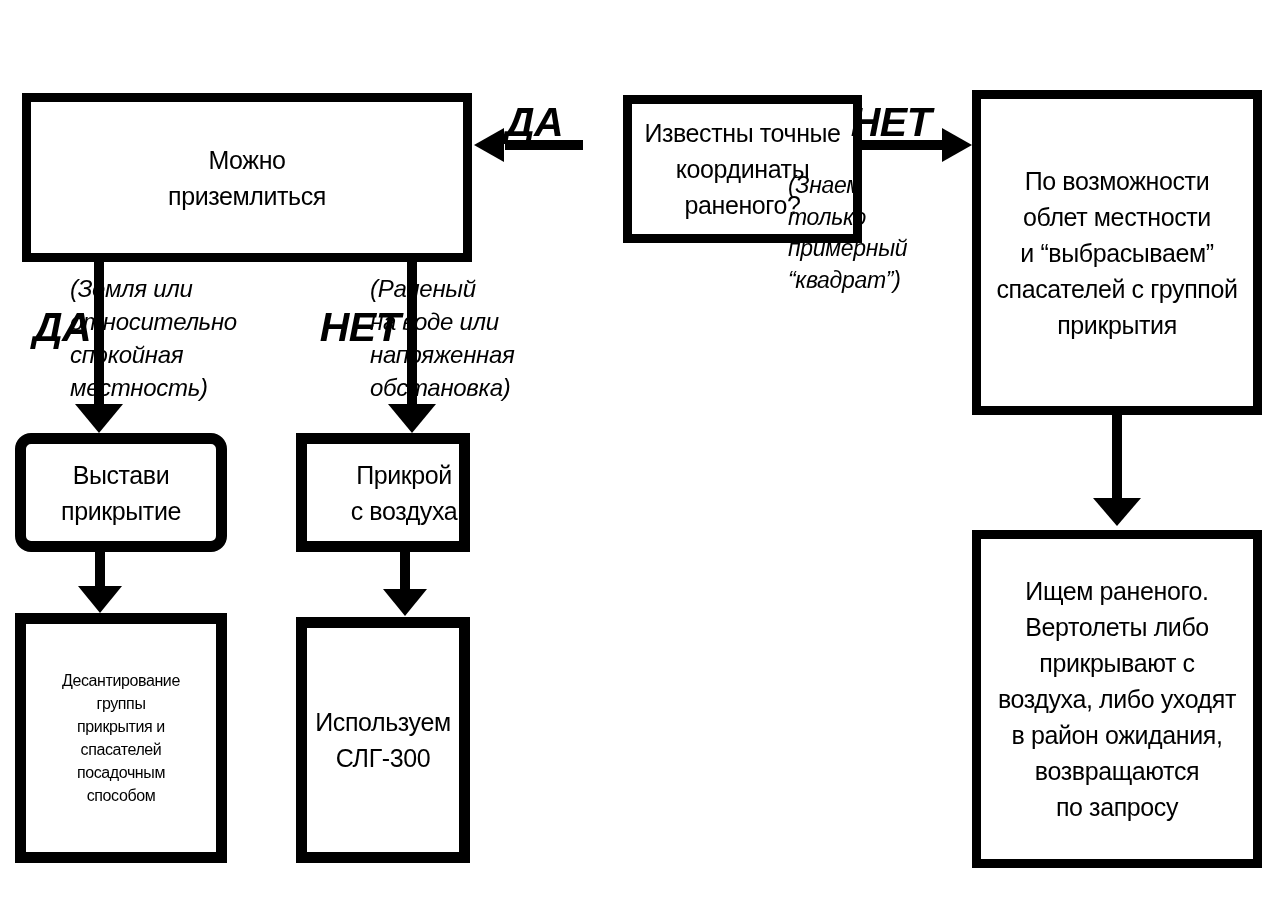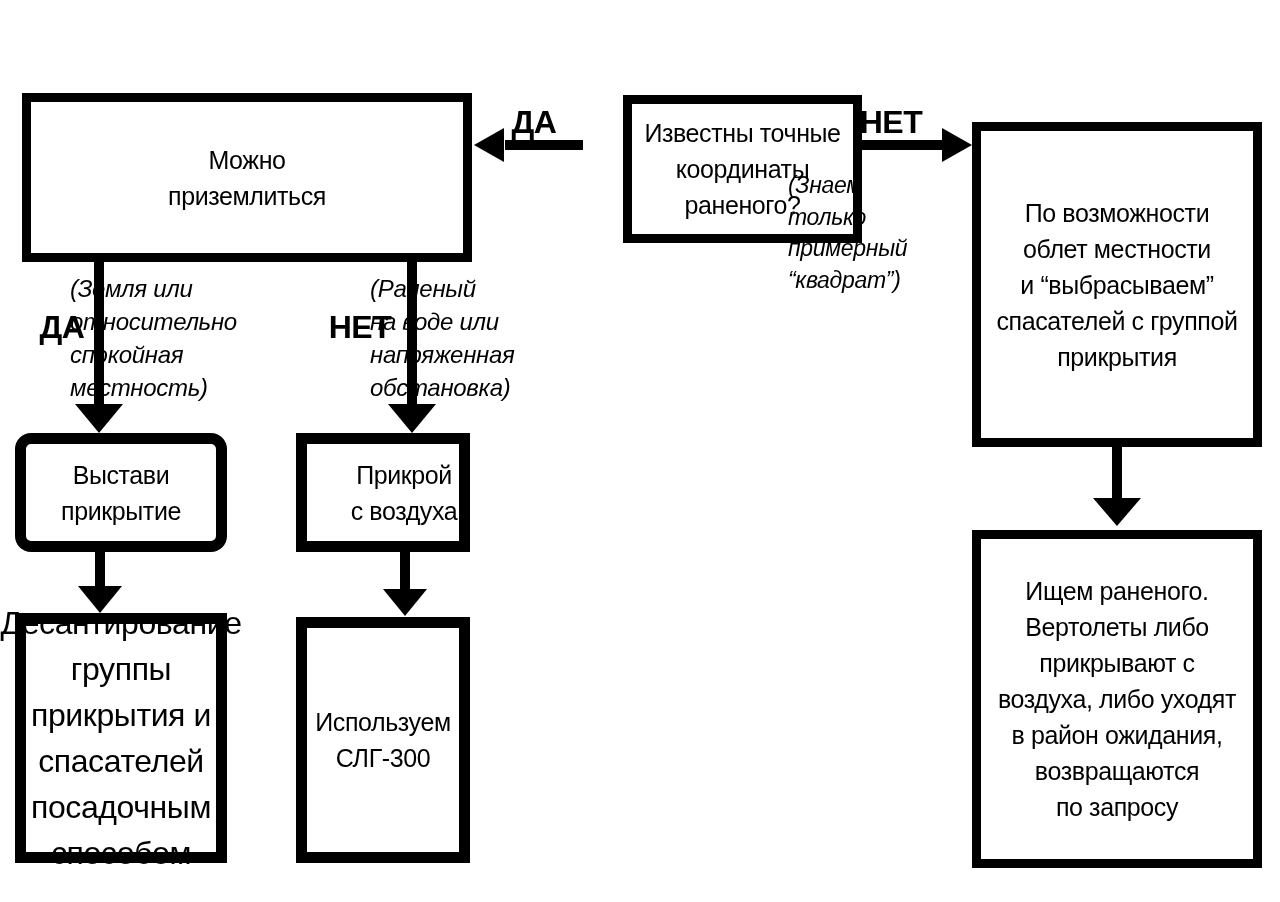--- a/index.html
+++ b/index.html
@@ -36,41 +36,42 @@
     white-space: pre-line;
     font-size: 25px;
     line-height: 1.44;
     letter-spacing: -0.4px;
   }
   .node.thick { border-width: 11px; }
   .edge-label {
     position: absolute;
     transform: translate(-50%, -50%);
     font-weight: bold;
-    font-size: 32px;
+    font-size: 41px;
     letter-spacing: -0.5px;
     white-space: nowrap;
+    font-style: italic;
   }
   .note {
     position: absolute;
     transform: translateX(-50%);
     font-style: italic;
     font-size: 23px;
     line-height: 1.38;
     text-align: left;
     white-space: pre-line;
     letter-spacing: -0.3px;
   }
   
   #node-can-land      { left: 22px;  top: 93px;  width: 450px; height: 169px; }
   #node-coords-known  { left: 583px; top: 95px;  width: 239px; height: 148px; margin-left: 40px; }
-  #node-flyover       { left: 972px; top: 90px;  width: 290px; height: 325px; margin-top: 32px; }
+  #node-flyover       { left: 972px; top: 90px;  width: 290px; height: 325px; }
   #node-set-cover     { left: 15px;  top: 433px; width: 212px; height: 119px; border-radius: 16px; }
   #node-cover-air     { left: 296px; top: 433px; width: 174px; height: 119px; padding-left: 42px; }
-  #node-landing-party { left: 15px;  top: 613px; width: 212px; height: 250px; font-size: 32px; }
+  #node-landing-party { left: 15px;  top: 613px; width: 212px; height: 250px; font-size: 16px; }
   #node-use-slg       { left: 296px; top: 617px; width: 174px; height: 246px; }
   #node-search        { left: 972px; top: 530px; width: 290px; height: 338px; }
   
   #label-yes-top  { left: 534px; top: 122px; }
   #label-no-top   { left: 891px; top: 122px; }
   #label-yes-left { left: 62px;  top: 327px; }
   #label-no-left  { left: 360px; top: 327px; }
   #note-square { left: 888px; top: 170px; width: 200px; }
   #note-ground { left: 190px; top: 272px; width: 240px; font-size: 24px; }
   #note-water  { left: 490px; top: 272px; width: 240px; font-size: 24px; }

